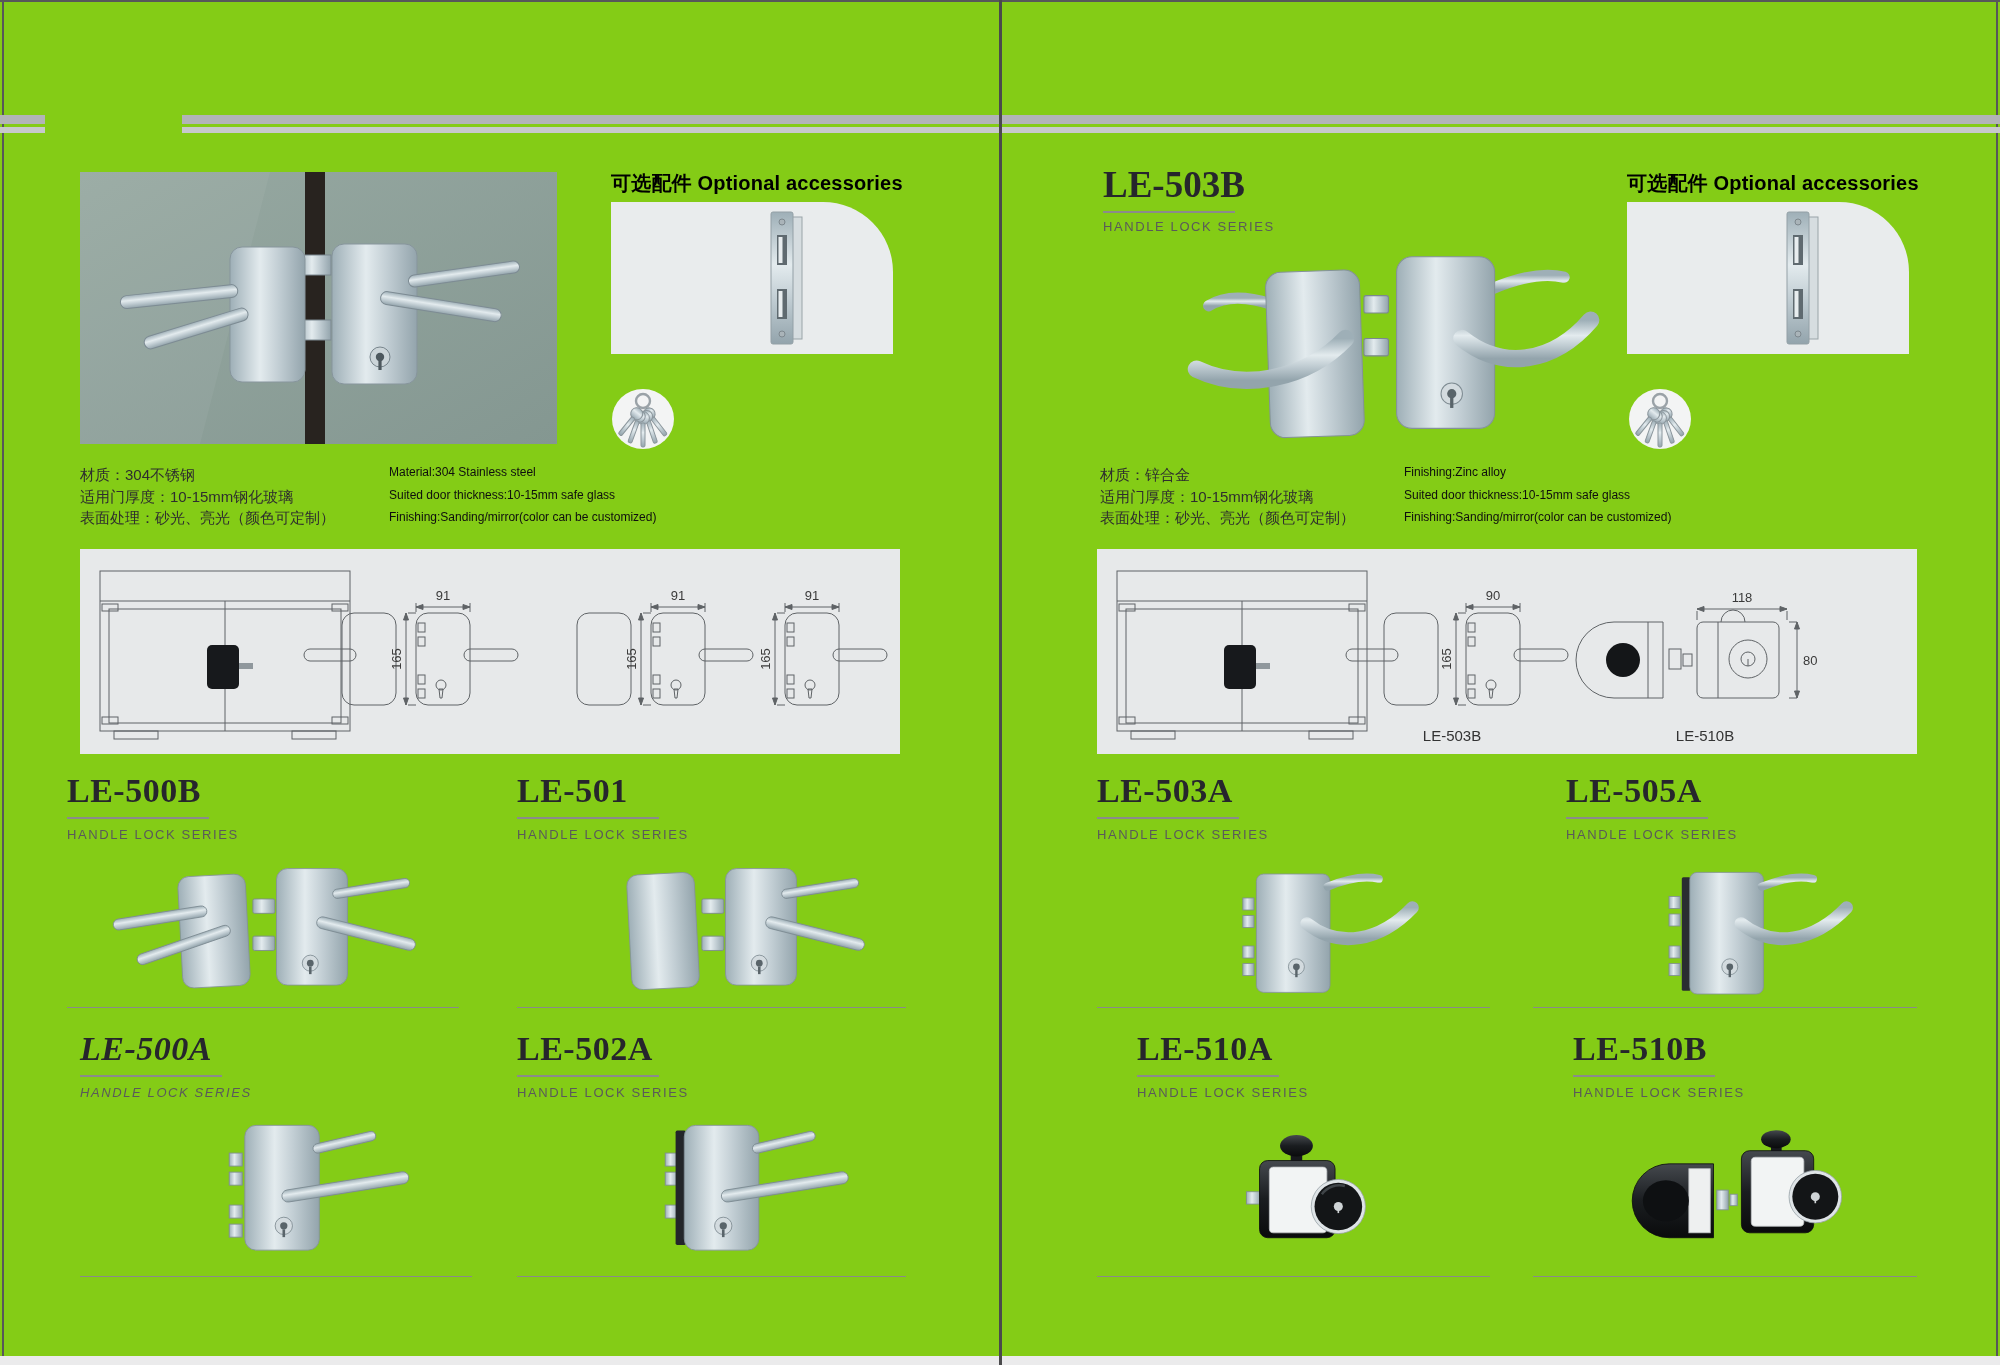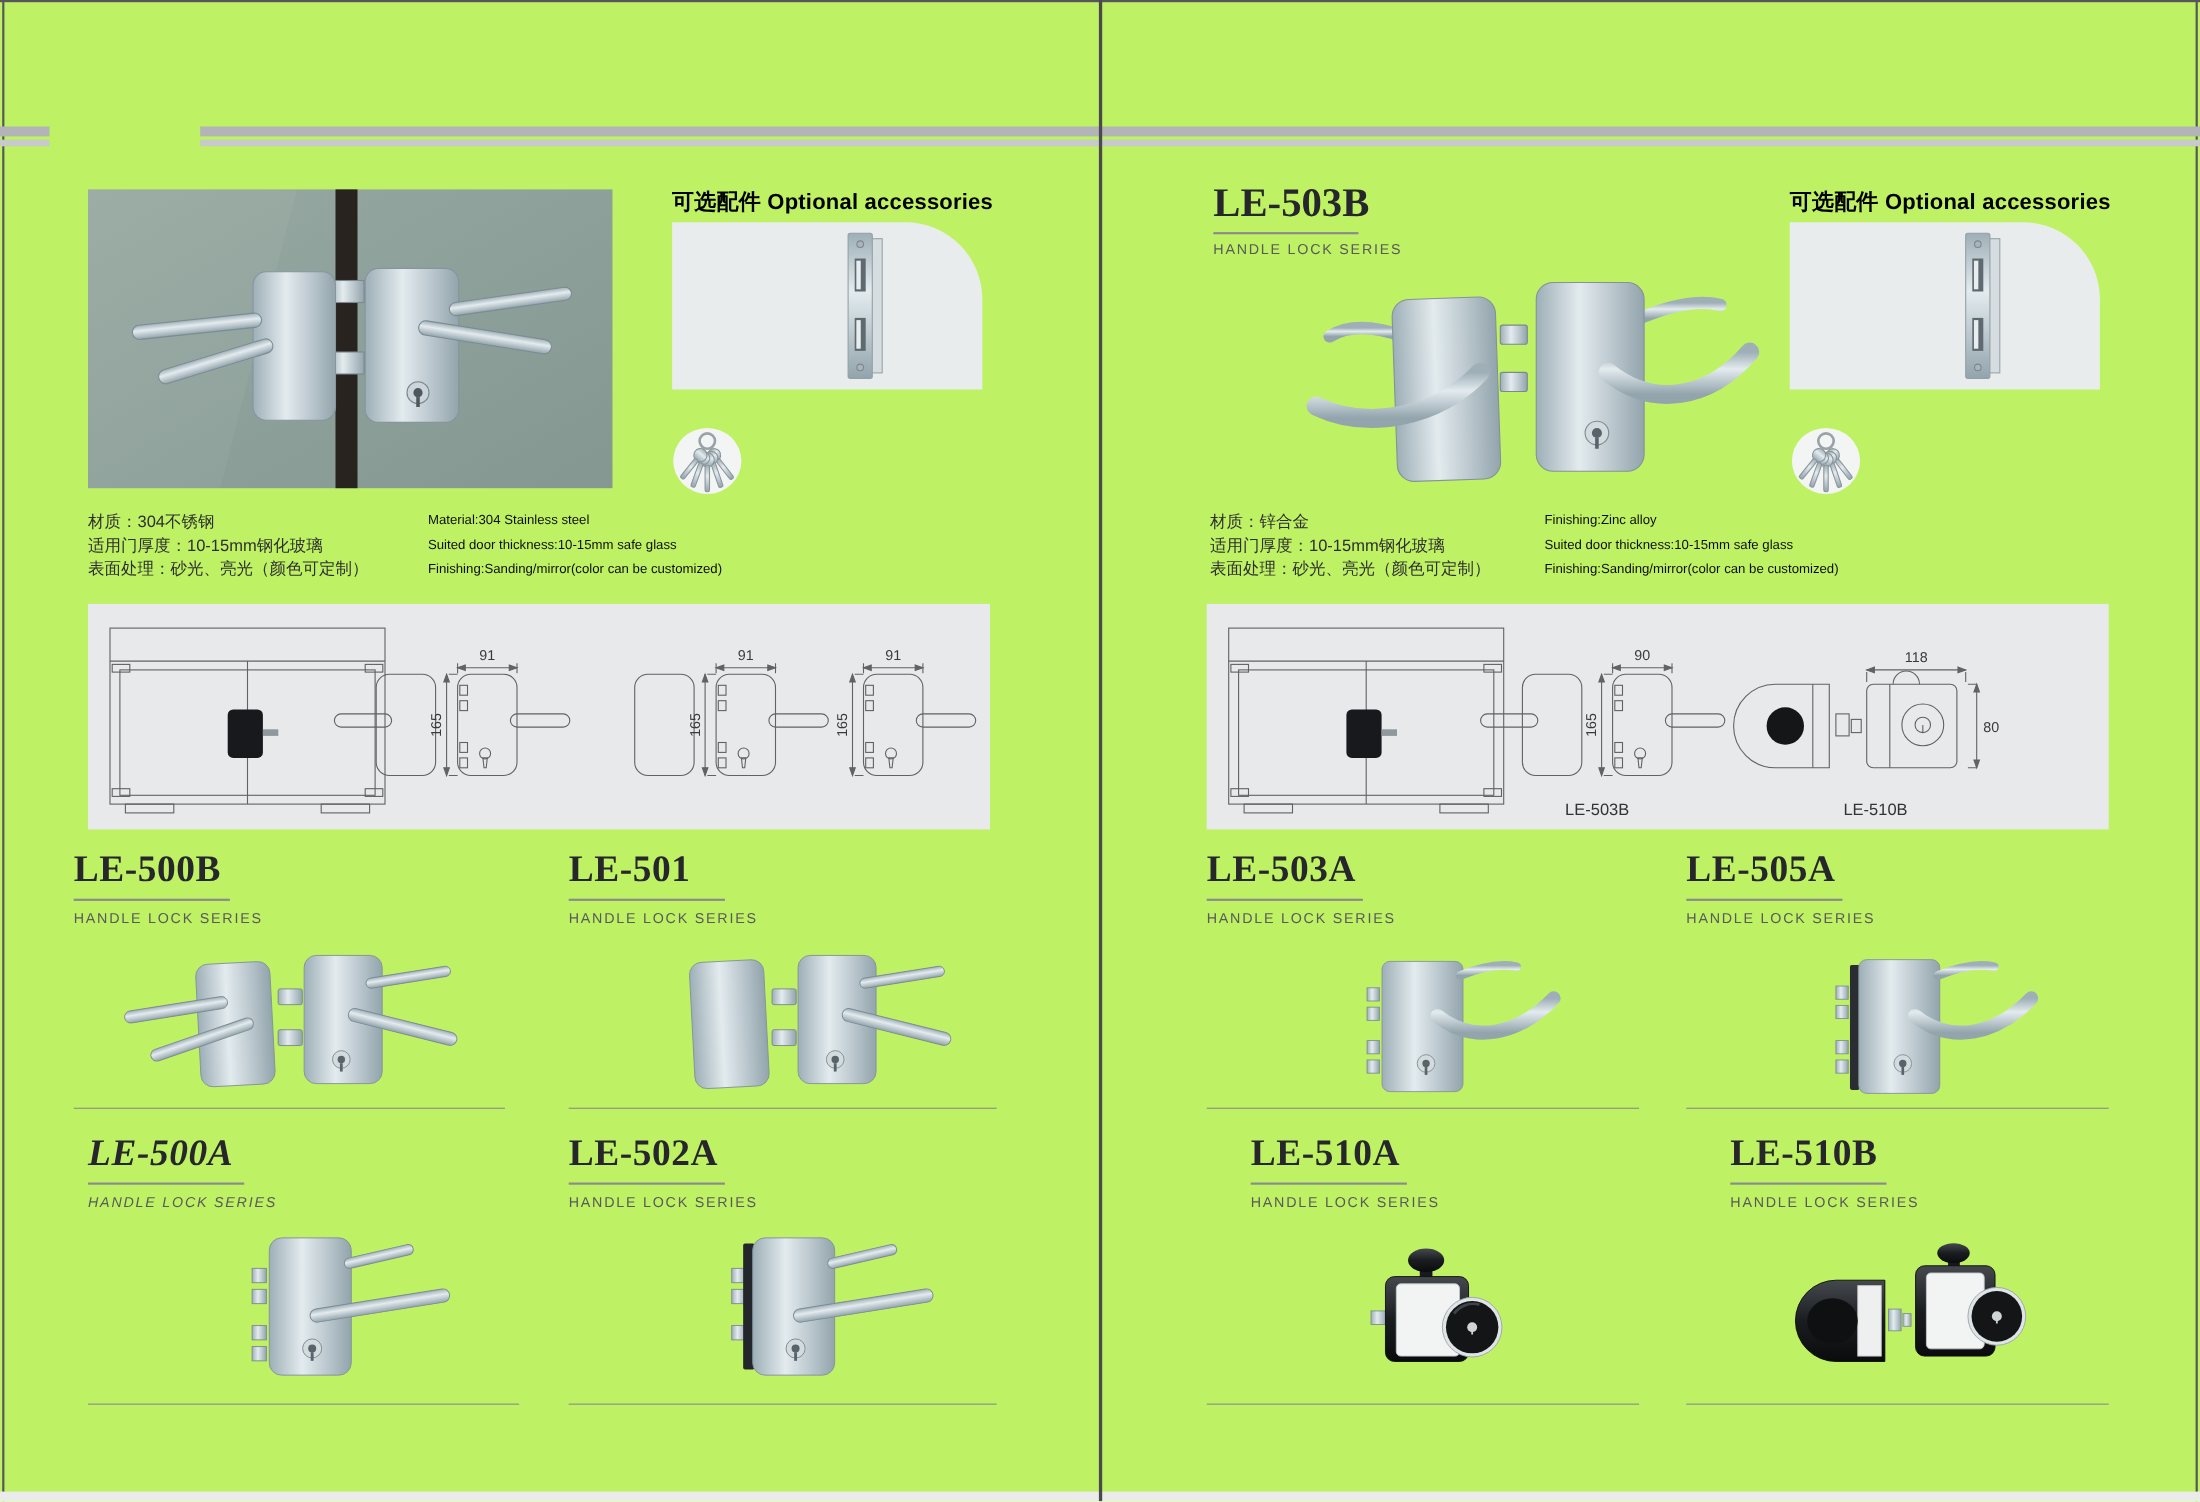--- a/index.html
+++ b/index.html
@@ -1,16 +1,16 @@
 <!DOCTYPE html>
 <html><head>
 <meta charset="utf-8">
 <style>
   html,body{margin:0;padding:0;background:#fff;}
-  #canvas{position:relative;width:2000px;height:1365px;background:#bef264;overflow:hidden;
+  #canvas{position:relative;width:2000px;height:1365px;background:#84cc16;overflow:hidden;
           font-family:"Liberation Sans",sans-serif;color:#222;}
   .abs{position:absolute;}
   
   .frame-top{left:0;top:0;width:2000px;height:2px;background:#57575a;}
   .edge-left{left:2px;top:0;width:2px;height:1365px;background:#57575a;}
   .edge-right{left:1996px;top:0;width:2px;height:1365px;background:#57575a;}
   .divider{left:999px;top:0;width:3px;height:1365px;background:#4a4a4c;z-index:30;}
   .bar-thick{top:115px;height:9px;background:#b2b4b7;}
   .bar-thin{top:127px;height:6px;background:#c7c9cb;}
   .bottom-strip{left:0;top:1356px;width:2000px;height:9px;background:#ebebec;}
@@ -24,21 +24,21 @@
   .strip{width:820px;height:205px;background:#e7e9ea;}
   
   .product{position:absolute;}
   .p-title{position:absolute;top:0;left:0;font-family:"Liberation Serif",serif;font-weight:bold;
            font-size:34px;color:#26262c;letter-spacing:.5px;}
   .p-underline{position:absolute;top:45px;left:0;width:142px;height:2px;background:#8b8b8b;}
   .p-series{position:absolute;top:55px;left:0;font-size:13px;color:#5a5a5a;letter-spacing:1.6px;}
   .p-rule{position:absolute;left:0;right:0;height:1px;background:#8a8a8a;}
   .p-photo{position:absolute;top:78px;left:0;right:0;display:flex;justify-content:center;}
   .indent .p-title,.indent .p-underline,.indent .p-series{margin-left:40px;}
-  .indent2 .p-title,.indent2 .p-underline,.indent2 .p-series{}
+  .indent2 .p-title,.indent2 .p-underline,.indent2 .p-series{margin-left:33px;}
   
   .hero-title{font-family:"Liberation Serif",serif;font-weight:bold;font-size:37px;color:#26262c;}
   .hero-underline{width:132px;height:2px;background:#8b8b8b;}
   .hero-series{font-size:13px;color:#5a5a5a;letter-spacing:1.6px;}
   svg text{font-family:"Liberation Sans",sans-serif;}
   .dimtxt{font-size:13px;fill:#3a3a3a;}
   .lbltxt{font-size:15px;fill:#333;}
 </style>
 </head>
 <body>

